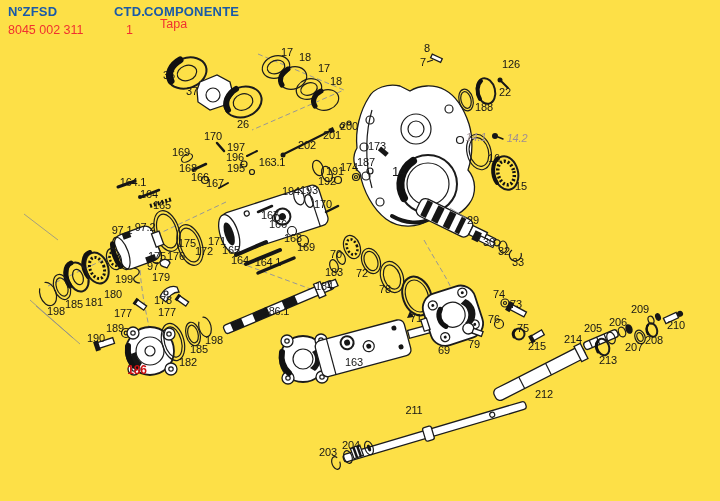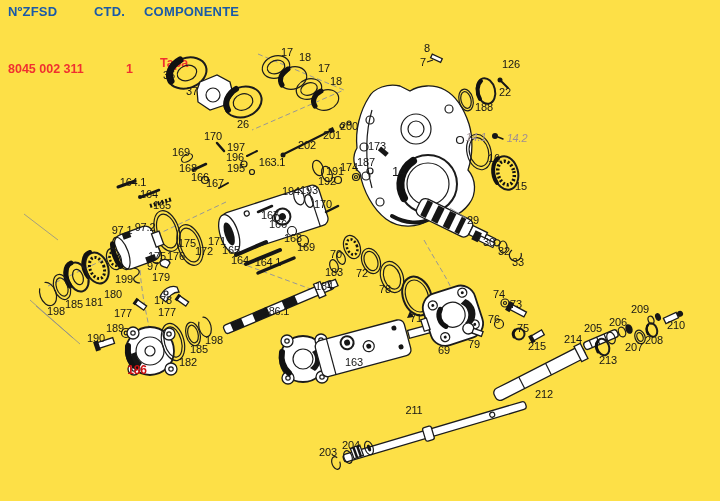--- a/index.html
+++ b/index.html
@@ -1,20 +1,20 @@
 <!DOCTYPE html>
 <html style="--blue: #1a5aa8; --red: #f03030; --hl: #cc1111; --ghost: #a08f92;"><head>
 <meta charset="utf-8">
 <style>
   :root{ --blue:#1a5aa8; --red:#f03030; --hl:#cc1111; --ghost:#a08f92; }
   html,body{margin:0;padding:0;background:#fff;}
   .page{position:relative;width:720px;height:501px;background:#fde047;overflow:hidden;
         font-family:"Liberation Sans",sans-serif;}
   .hdr-cell{position:absolute;font-weight:bold;font-size:13px;color:var(--blue);letter-spacing:.2px;white-space:nowrap;}
-  .hdr-val{position:absolute;font-weight:bold;font-size:12.5px;color:var(--red);white-space:nowrap;margin-top:39px;}
+  .hdr-val{position:absolute;font-weight:normal;font-size:12.5px;color:var(--red);white-space:nowrap;}
   svg{position:absolute;left:0;top:0;}
   .s{stroke:#1b1b1b;fill:none;stroke-width:1.2;}
   .s2{stroke:#1b1b1b;fill:none;stroke-width:2;}
   .f{fill:#ffffff;stroke:#1b1b1b;stroke-width:1.3;}
   .f2{fill:#ffffff;stroke:#1b1b1b;stroke-width:1.8;}
   .k{fill:#161616;stroke:none;}
   .kl{stroke:#161616;fill:none;stroke-linecap:round;}
   .c{stroke:#111;fill:none;stroke-linecap:round;}
   .teeth{stroke:#111;fill:none;stroke-dasharray:2 2;}
   .dash{stroke:#979797;stroke-dasharray:5 3;stroke-width:1;fill:none;}
@@ -24,21 +24,21 @@
   .hl{fill:var(--hl);font-weight:bold;font-size:12px;}
   .gh{fill:var(--ghost);font-style:italic;}
   .big{font-size:13px;}
 </style>
 </head>
 <body>
 
 <div class="page">
 
   <div class="hdr-cell" style="left:8px;top:4px">NºZFSD</div>
-  <div class="hdr-cell" style="left:94px;top:4px">CTD.</div>
+  <div class="hdr-cell" style="left:114px;top:4px">CTD.</div>
   <div class="hdr-cell" style="left:144px;top:4px">COMPONENTE</div>
   <div class="hdr-val" style="left:8px;top:23px">8045 002 311</div>
   <div class="hdr-val" style="left:126px;top:23px">1</div>
   <div class="hdr-val" style="left:160px;top:17px">Tapa</div>
 
   <svg width="720" height="501" viewBox="0 0 720 501">
 
     <g>
       <path class="dash" d="M258,54 L344,90 L252,130"></path>
       <path class="dash" d="M226,202 L48,286"></path>

